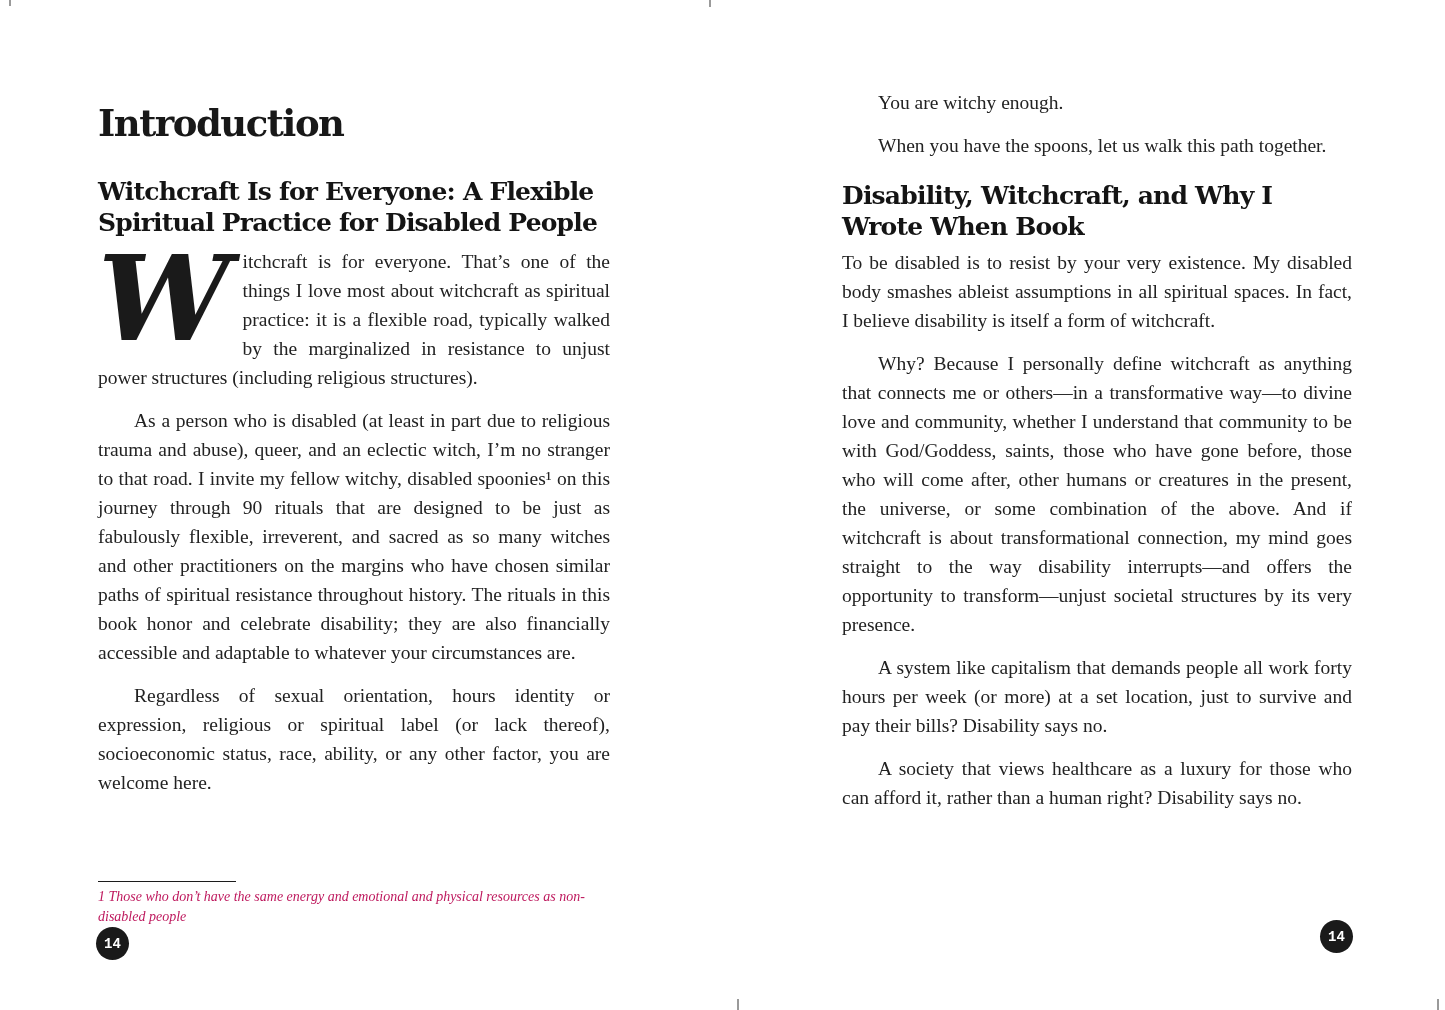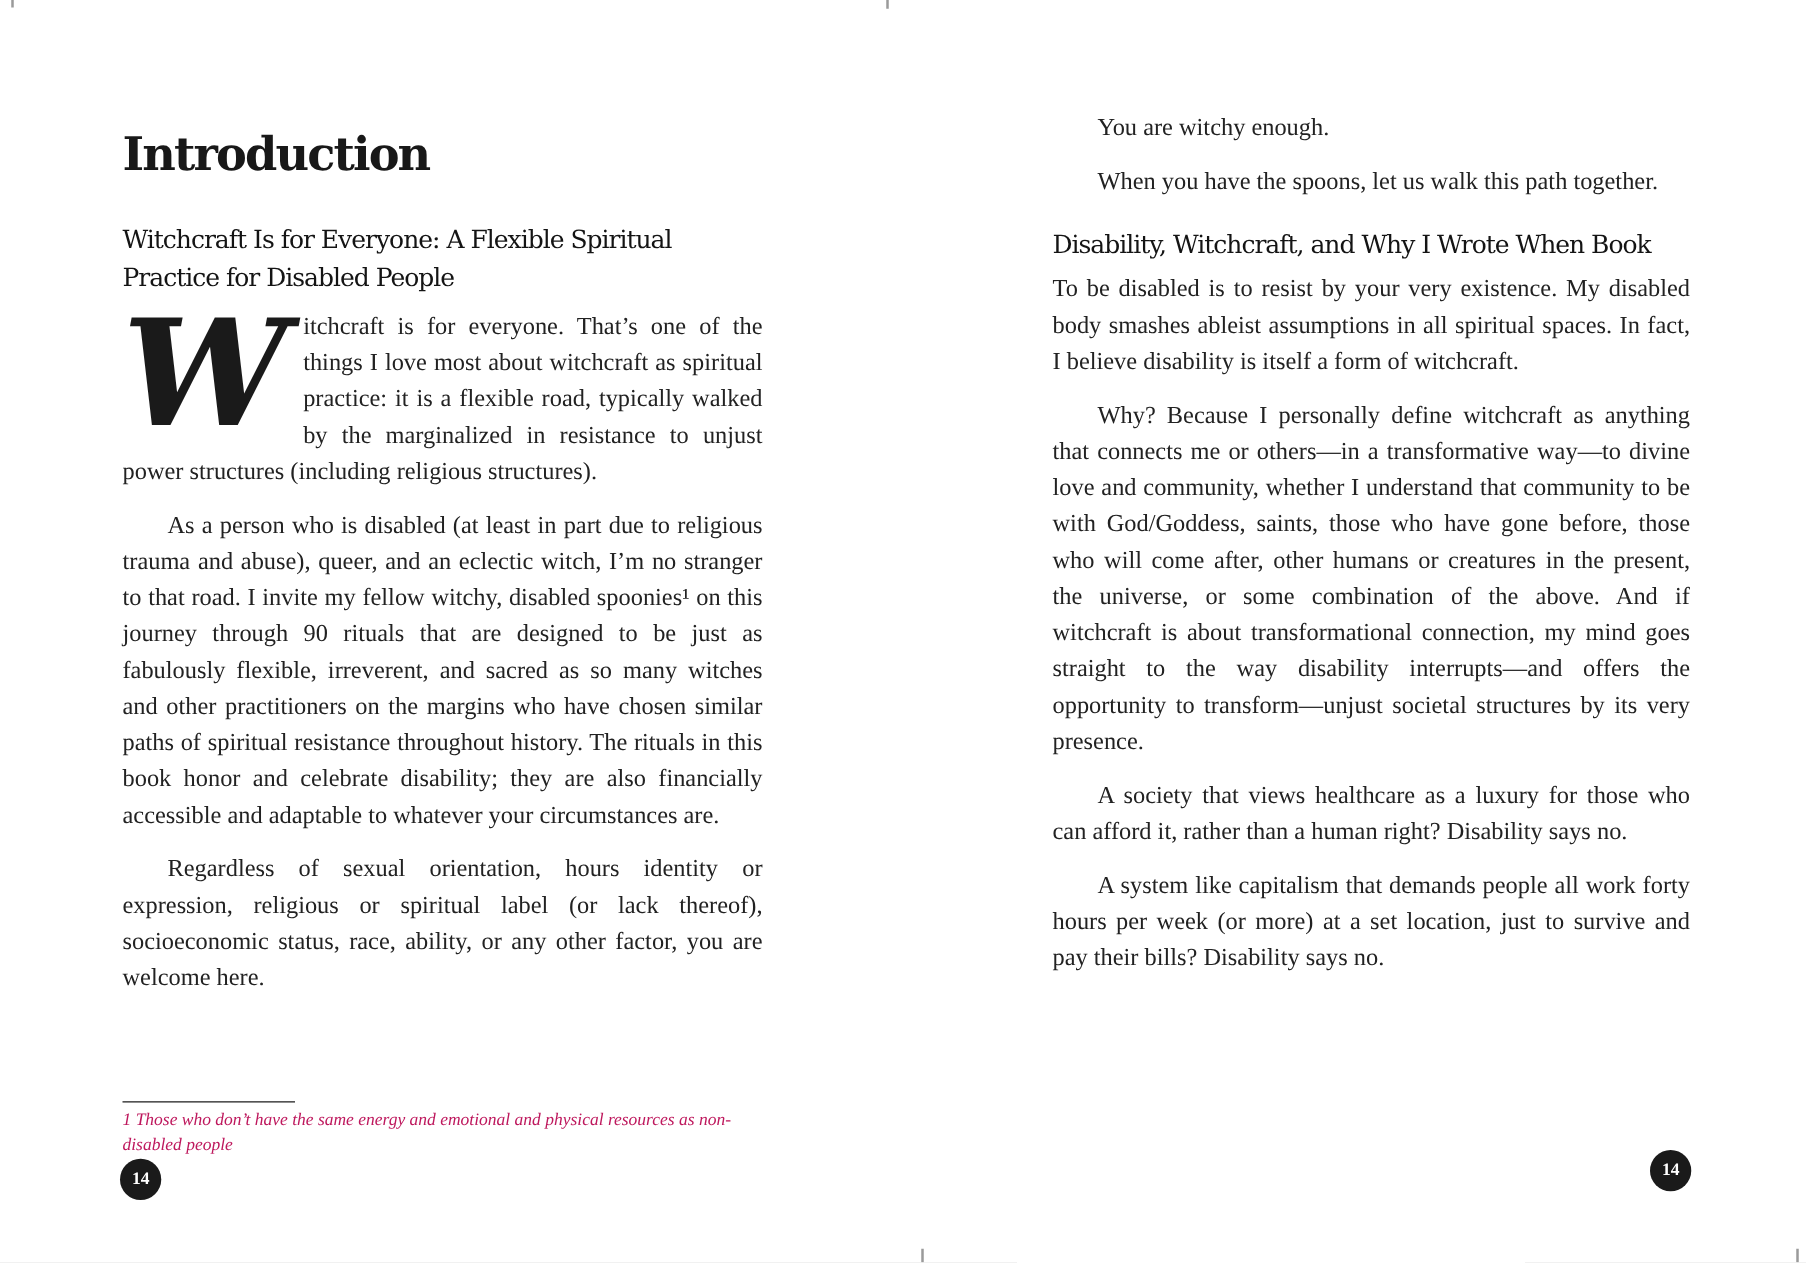--- a/index.html
+++ b/index.html
@@ -20,22 +20,22 @@
     font-family:"DejaVu Serif", serif;
     font-weight:700;
     font-size:37px;
     line-height:1.12;
     letter-spacing:-1.5px;
     color:#181818;
   }
   .section-heading{
     margin:0 0 9px 0;
     font-family:"DejaVu Serif", serif;
-    font-weight:400;
-    font-size:20px;
+    font-weight:700;
+    font-size:25px;
     line-height:31px;
     letter-spacing:-0.8px;
     color:#141414;
   }
   .page-right .section-heading{margin-top:20px;margin-bottom:6px;}
 
   p.body{
     margin:0 0 14px 0;
     font-size:19.5px;
     line-height:29px;
@@ -66,21 +66,21 @@
     color:#be185d;
     font-style:italic;
   }
 
   .page-badge{
     position:absolute;
     width:33px;height:33px;
     border-radius:50%;
     background:#1a1a1a;
     color:#ffffff;
-    font-family:Liberation Serif, serif;
+    font-family:Liberation Mono, monospace;
     font-size:14px;font-weight:700;
     display:flex;align-items:center;justify-content:center;
   }
   .badge-left{left:-2px;top:824px;}
   .badge-right{left:478px;top:832px;}
 
   .crop-mark{position:absolute;background:#9a9a9a;}
   .mark-top-left{left:9px;top:0;width:2px;height:6px;}
   .mark-top-center{left:709px;top:0;width:2px;height:7px;}
   .mark-bottom-center{left:737px;top:999px;width:2px;height:11px;}
@@ -114,19 +114,19 @@
   </section>
 
   <section class="page page-right">
     <p class="body indent">You are witchy enough.</p>
     <p class="body indent">When you have the spoons, let us walk this path together.</p>
 
     <h2 class="section-heading">Disability, Witchcraft, and Why I Wrote When Book</h2>
 
     <p class="body">To be disabled is to resist by your very existence. My disabled body smashes ableist assumptions in all spiritual spaces. In fact, I believe disability is itself a form of witchcraft.</p>
     <p class="body indent">Why? Because I personally define witchcraft as anything that connects me or others—in a transformative way—to divine love and community, whether I understand that community to be with God/Goddess, saints, those who have gone before, those who will come after, other humans or creatures in the present, the universe, or some combination of the above. And if witchcraft is about transformational connection, my mind goes straight to the way disability interrupts—and offers the opportunity to transform—unjust societal structures by its very presence.</p>
+    <p class="body indent">A system like capitalism that demands people all work forty hours per week (or more) at a set location, just to survive and pay their bills? Disability says no.</p>
     <p class="body indent">A society that views healthcare as a luxury for those who can afford it, rather than a human right? Disability says no.</p>
-    <p class="body indent">A system like capitalism that demands people all work forty hours per week (or more) at a set location, just to survive and pay their bills? Disability says no.</p>
 
     <div class="page-badge badge-right">14</div>
   </section>
 
 </div>
 
 </body></html>

